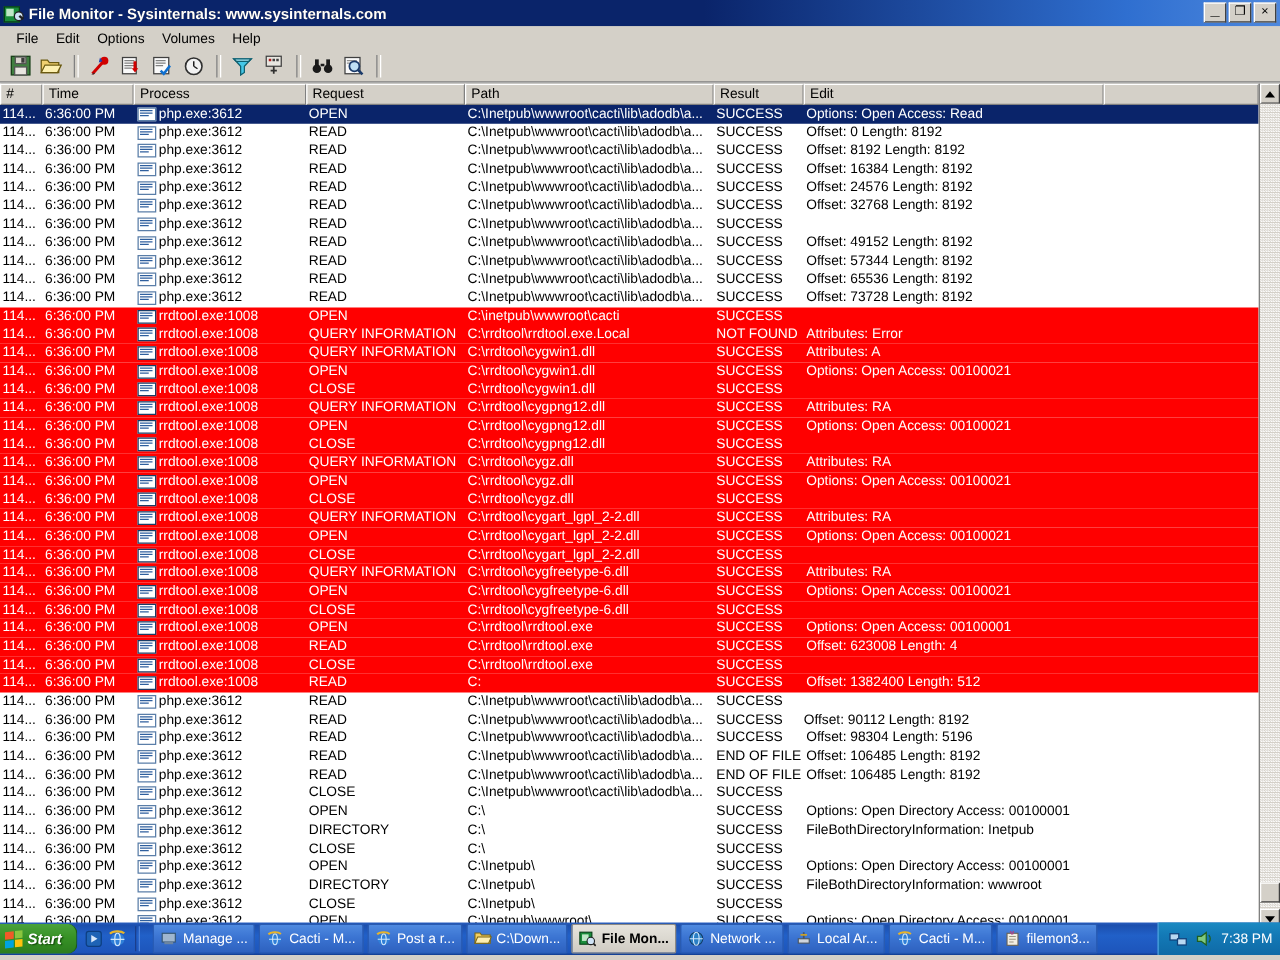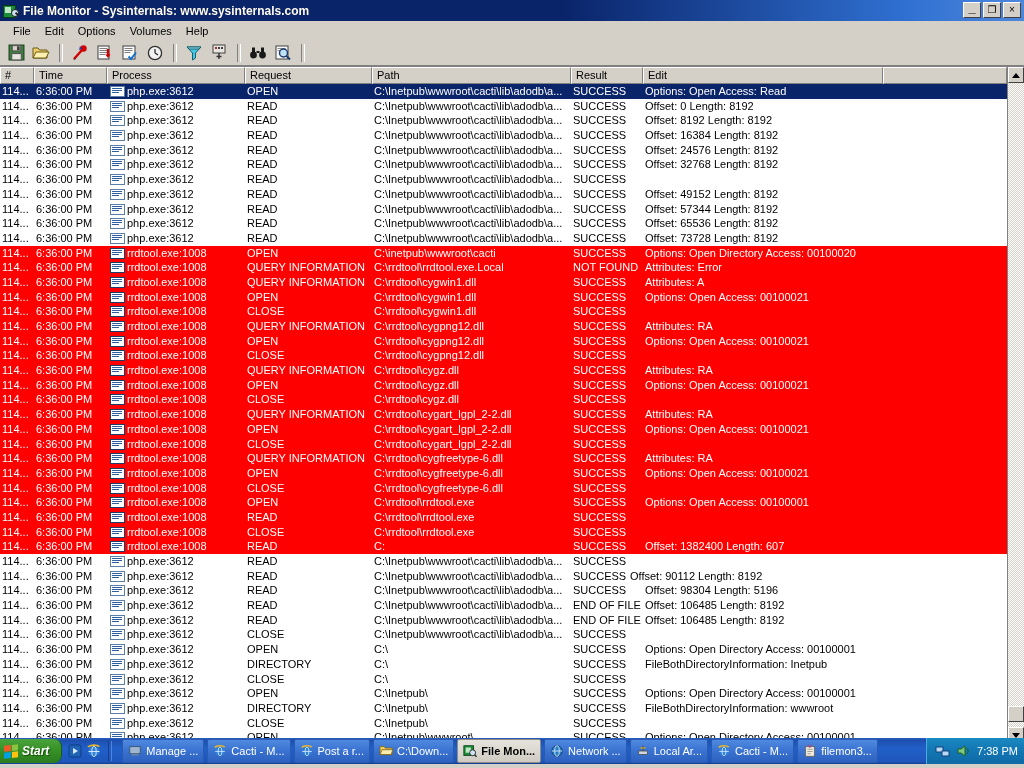--- a/index.html
+++ b/index.html
@@ -449,21 +449,20 @@
             <i class="a"></i>
             <i class="b"></i>
             <i class="c2"></i>
           </span>
           <span class="c" style="left: 2px; width: 30px;">114...</span>
           <span class="c" style="left: 36px; width: 69px;">6:36:00 PM</span>
           <span class="c" style="left: 127px; width: 116px;">rrdtool.exe:1008</span>
           <span class="c" style="left: 247px; width: 123px;">OPEN</span>
           <span class="c" style="left: 374px; width: 195px;">C:\inetpub\wwwroot\cacti</span>
           <span class="c" style="left: 573px; width: 68px;">SUCCESS</span>
-          <span class="c" style="left: 645px; width: 236px;">Options: Open Directory  Access: 00100020</span>
         </div>
         <div class="row red">
           <span class="pgicon">
             <i class="a"></i>
             <i class="b"></i>
             <i class="c2"></i>
           </span>
           <span class="c" style="left: 2px; width: 30px;">114...</span>
           <span class="c" style="left: 36px; width: 69px;">6:36:00 PM</span>
           <span class="c" style="left: 127px; width: 116px;">rrdtool.exe:1008</span>
@@ -701,20 +700,21 @@
             <i class="a"></i>
             <i class="b"></i>
             <i class="c2"></i>
           </span>
           <span class="c" style="left: 2px; width: 30px;">114...</span>
           <span class="c" style="left: 36px; width: 69px;">6:36:00 PM</span>
           <span class="c" style="left: 127px; width: 116px;">rrdtool.exe:1008</span>
           <span class="c" style="left: 247px; width: 123px;">READ</span>
           <span class="c" style="left: 374px; width: 195px;">C:\rrdtool\rrdtool.exe</span>
           <span class="c" style="left: 573px; width: 68px;">SUCCESS</span>
+          <span class="c" style="left: 645px; width: 236px;">Offset: 623008 Length: 4</span>
         </div>
         <div class="row red">
           <span class="pgicon">
             <i class="a"></i>
             <i class="b"></i>
             <i class="c2"></i>
           </span>
           <span class="c" style="left: 2px; width: 30px;">114...</span>
           <span class="c" style="left: 36px; width: 69px;">6:36:00 PM</span>
           <span class="c" style="left: 127px; width: 116px;">rrdtool.exe:1008</span>
@@ -728,48 +728,48 @@
             <i class="a"></i>
             <i class="b"></i>
             <i class="c2"></i>
           </span>
           <span class="c" style="left: 2px; width: 30px;">114...</span>
           <span class="c" style="left: 36px; width: 69px;">6:36:00 PM</span>
           <span class="c" style="left: 127px; width: 116px;">rrdtool.exe:1008</span>
           <span class="c" style="left: 247px; width: 123px;">READ</span>
           <span class="c" style="left: 374px; width: 195px;">C:</span>
           <span class="c" style="left: 573px; width: 68px;">SUCCESS</span>
-          <span class="c" style="left: 645px; width: 236px;">Offset: 1382400 Length: 607</span>
-        </div>
-        <div class="row">
-          <span class="pgicon">
-            <i class="a"></i>
-            <i class="b"></i>
-            <i class="c2"></i>
-          </span>
-          <span class="c" style="left: 2px; width: 30px;">114...</span>
-          <span class="c" style="left: 36px; width: 69px;">6:36:00 PM</span>
-          <span class="c" style="left: 127px; width: 116px;">php.exe:3612</span>
-          <span class="c" style="left: 247px; width: 123px;">READ</span>
-          <span class="c" style="left: 374px; width: 195px;">C:\Inetpub\wwwroot\cacti\lib\adodb\a...</span>
-          <span class="c" style="left: 573px; width: 68px;">SUCCESS</span>
-        </div>
-        <div class="row">
-          <span class="pgicon">
-            <i class="a"></i>
-            <i class="b"></i>
-            <i class="c2"></i>
-          </span>
-          <span class="c" style="left: 2px; width: 30px;">114...</span>
-          <span class="c" style="left: 36px; width: 69px;">6:36:00 PM</span>
-          <span class="c" style="left: 127px; width: 116px;">php.exe:3612</span>
-          <span class="c" style="left: 247px; width: 123px;">READ</span>
-          <span class="c" style="left: 374px; width: 195px;">C:\Inetpub\wwwroot\cacti\lib\adodb\a...</span>
-          <span class="c" style="left: 573px; width: 68px;">SUCCESS</span>
-          <span class="c" style="left: 630px; width: 236px;">Offset: 90112 Length: 8192</span>
+          <span class="c" style="left: 645px; width: 236px;">Offset: 1382400 Length: 512</span>
+        </div>
+        <div class="row">
+          <span class="pgicon">
+            <i class="a"></i>
+            <i class="b"></i>
+            <i class="c2"></i>
+          </span>
+          <span class="c" style="left: 2px; width: 30px;">114...</span>
+          <span class="c" style="left: 36px; width: 69px;">6:36:00 PM</span>
+          <span class="c" style="left: 127px; width: 116px;">php.exe:3612</span>
+          <span class="c" style="left: 247px; width: 123px;">READ</span>
+          <span class="c" style="left: 374px; width: 195px;">C:\Inetpub\wwwroot\cacti\lib\adodb\a...</span>
+          <span class="c" style="left: 573px; width: 68px;">SUCCESS</span>
+        </div>
+        <div class="row">
+          <span class="pgicon">
+            <i class="a"></i>
+            <i class="b"></i>
+            <i class="c2"></i>
+          </span>
+          <span class="c" style="left: 2px; width: 30px;">114...</span>
+          <span class="c" style="left: 36px; width: 69px;">6:36:00 PM</span>
+          <span class="c" style="left: 127px; width: 116px;">php.exe:3612</span>
+          <span class="c" style="left: 247px; width: 123px;">READ</span>
+          <span class="c" style="left: 374px; width: 195px;">C:\Inetpub\wwwroot\cacti\lib\adodb\a...</span>
+          <span class="c" style="left: 573px; width: 68px;">SUCCESS</span>
+          <span class="c" style="left: 643px; width: 236px;">Offset: 90112 Length: 8192</span>
         </div>
         <div class="row">
           <span class="pgicon">
             <i class="a"></i>
             <i class="b"></i>
             <i class="c2"></i>
           </span>
           <span class="c" style="left: 2px; width: 30px;">114...</span>
           <span class="c" style="left: 36px; width: 69px;">6:36:00 PM</span>
           <span class="c" style="left: 127px; width: 116px;">php.exe:3612</span>

